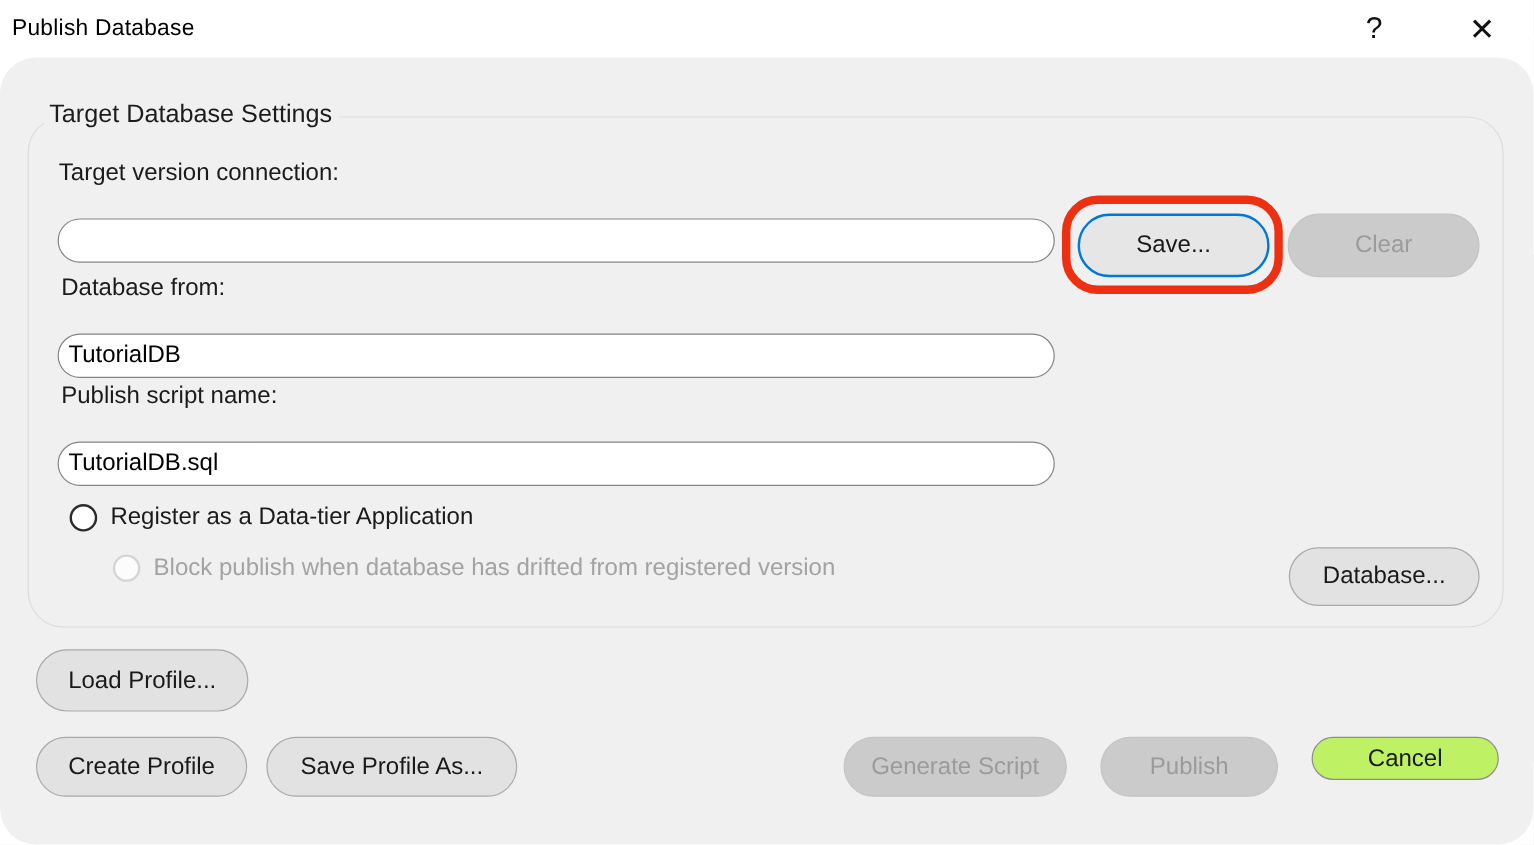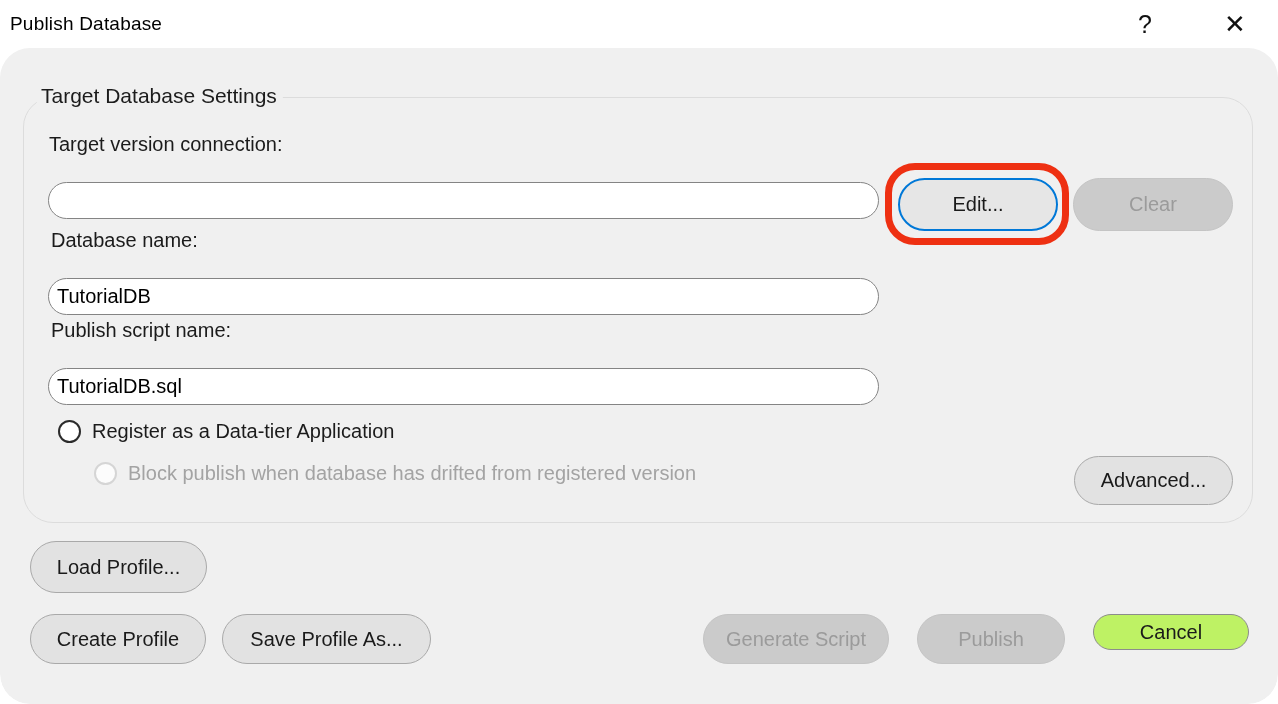--- a/index.html
+++ b/index.html
@@ -97,48 +97,48 @@
   <div class="dlg-body">
 
     <div class="groupbox">
       <div class="groupbox-legend">Target Database Settings</div>
 
       <div class="field-label" style="left:25px; top:35px;">Target version connection:</div>
 
       <input class="text-input" style="left: 24px; top: 84px;" type="text" value="">
 
       <div class="btn focused" style="left:874px; top:80px; width:160px; height:53px;">
-        <span>Edit...</span>
+        <span>Save...</span>
       </div>
       <div class="red-annotation" style="left:861px; top:65px; width:184px; height:82px;"></div>
 
       <div class="btn disabled" style="left:1049px; top:80px; width:160px; height:53px;">
         <span>Clear</span>
       </div>
 
-      <div class="field-label" style="left:27px; top:131px;">Database name:</div>
+      <div class="field-label" style="left:27px; top:131px;">Database from:</div>
 
       <input class="text-input" style="left: 24px; top: 180px;" type="text" value="TutorialDB">
 
       <div class="field-label" style="left:27px; top:221px;">Publish script name:</div>
 
       <input class="text-input" style="left: 24px; top: 270px;" type="text" value="TutorialDB.sql">
 
       <div class="checkrow" style="left:34px; top:322px;">
         <div class="checkbox"></div>
         <div class="checklabel">Register as a Data-tier Application</div>
       </div>
 
       <div class="checkrow" style="left:70px; top:364px;">
         <div class="checkbox disabled"></div>
         <div class="checklabel disabled">Block publish when database has drifted from registered version</div>
       </div>
 
       <div class="btn" style="left:1050px; top:358px; width:159px; height:49px;">
-        <span>Advanced...</span>
+        <span>Database...</span>
       </div>
     </div>
 
     <div class="btn" style="left:30px; top:493px; width:177px; height:52px;">
       <span>Load Profile...</span>
     </div>
 
     <div class="btn" style="left:30px; top:566px; width:176px; height:50px;">
       <span>Create Profile</span>
     </div>

